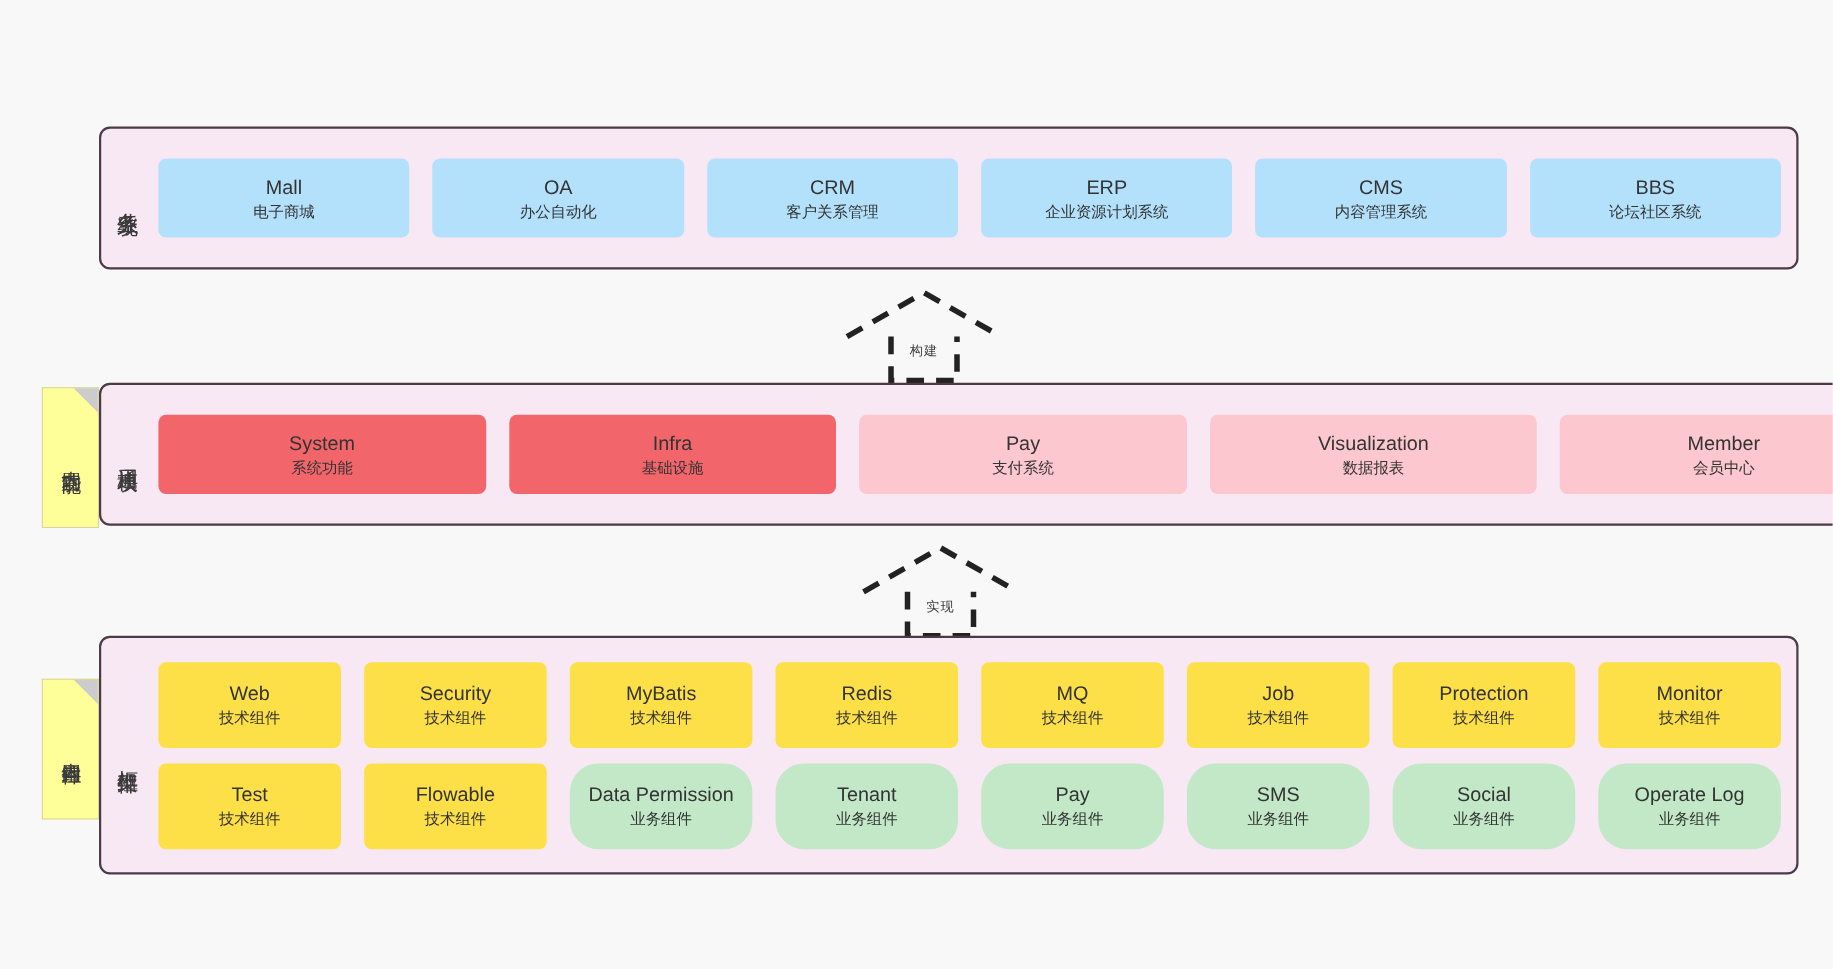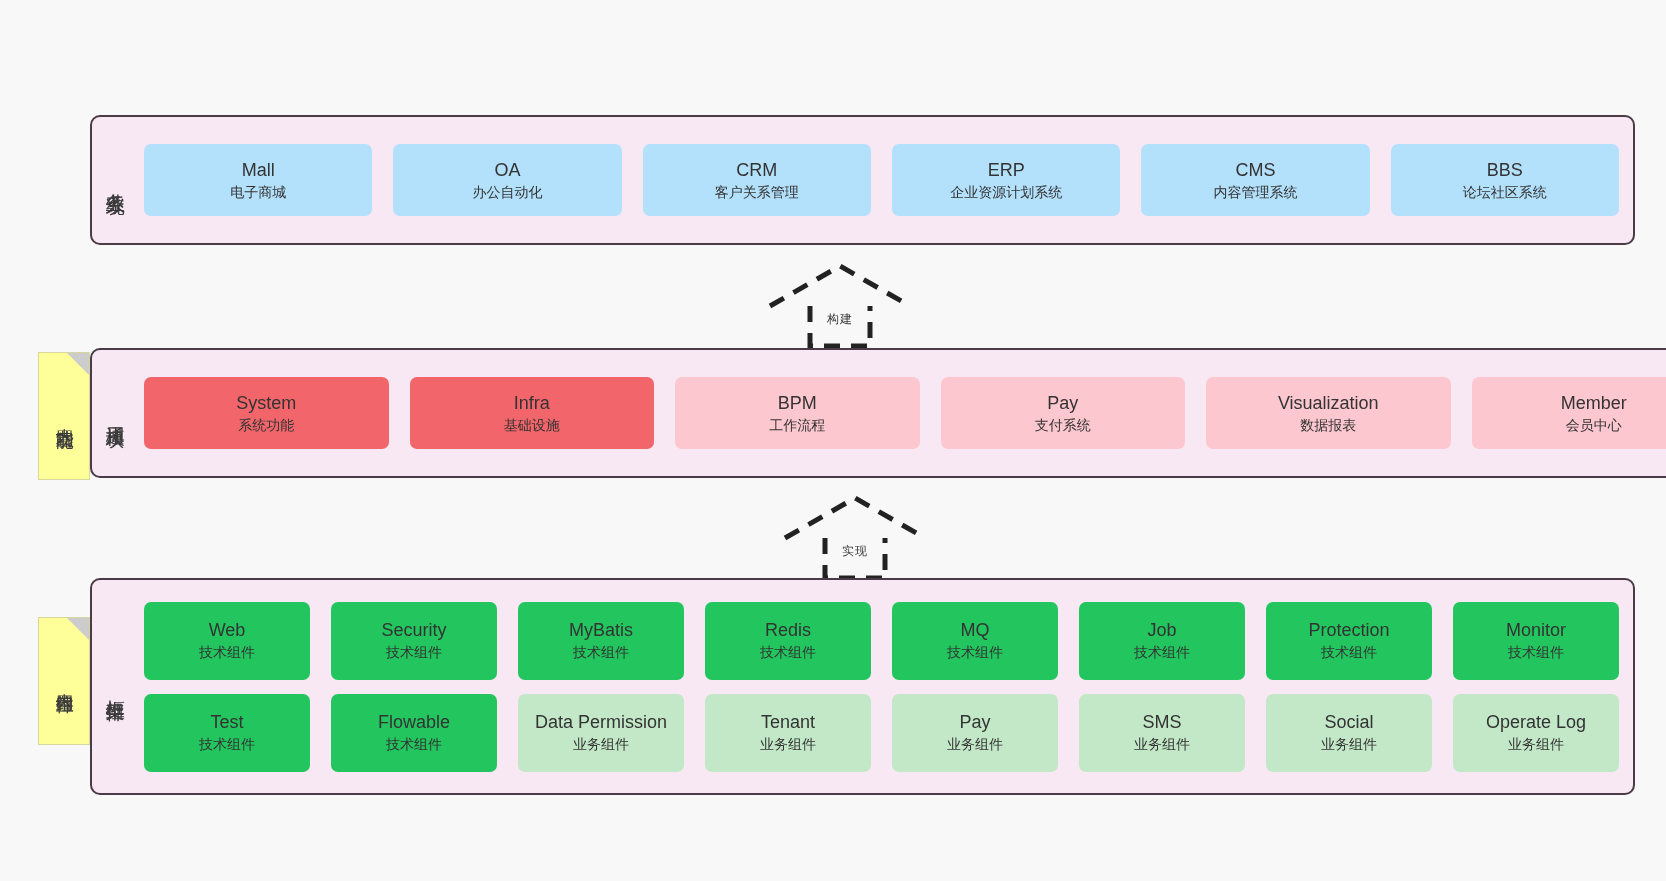--- a/index.html
+++ b/index.html
@@ -135,22 +135,22 @@
     color: #3b3b3b;
     letter-spacing: 1px;
   }
   #connector-build { left: 760px; top: 258px; }
   #connector-implement { left: 775px; top: 490px; }
 
   
   .c-blue   { background: #b3e0fb; }
   .c-red    { background: #f2666b; }
   .c-pink   { background: #fcc7ce; }
-  .c-green  { background: #22c55e; }
-  .c-green-light { background: #c2e8c8; }
+  .c-green  { background: #fde047; }
+  .c-green-light { background: #c2e8c8; border-radius: 26px; }
 </style>
 </head>
 <body>
 
 <div class="canvas">
 
   <div class="layer" id="layer-business">
     <div class="layer-title">业务系统</div>
     <div class="layer-body">
       <div class="row">
@@ -201,24 +201,20 @@
       <div class="row">
         <div class="cell c-red">
           <span>System</span>
           <span class="sub">系统功能</span>
         </div>
         <div class="cell c-red">
           <span>Infra</span>
           <span class="sub">基础设施</span>
         </div>
         <div class="cell c-pink">
-          <span>BPM</span>
-          <span class="sub">工作流程</span>
-        </div>
-        <div class="cell c-pink">
           <span>Pay</span>
           <span class="sub">支付系统</span>
         </div>
         <div class="cell c-pink">
           <span>Visualization</span>
           <span class="sub">数据报表</span>
         </div>
         <div class="cell c-pink">
           <span>Member</span>
           <span class="sub">会员中心</span>

